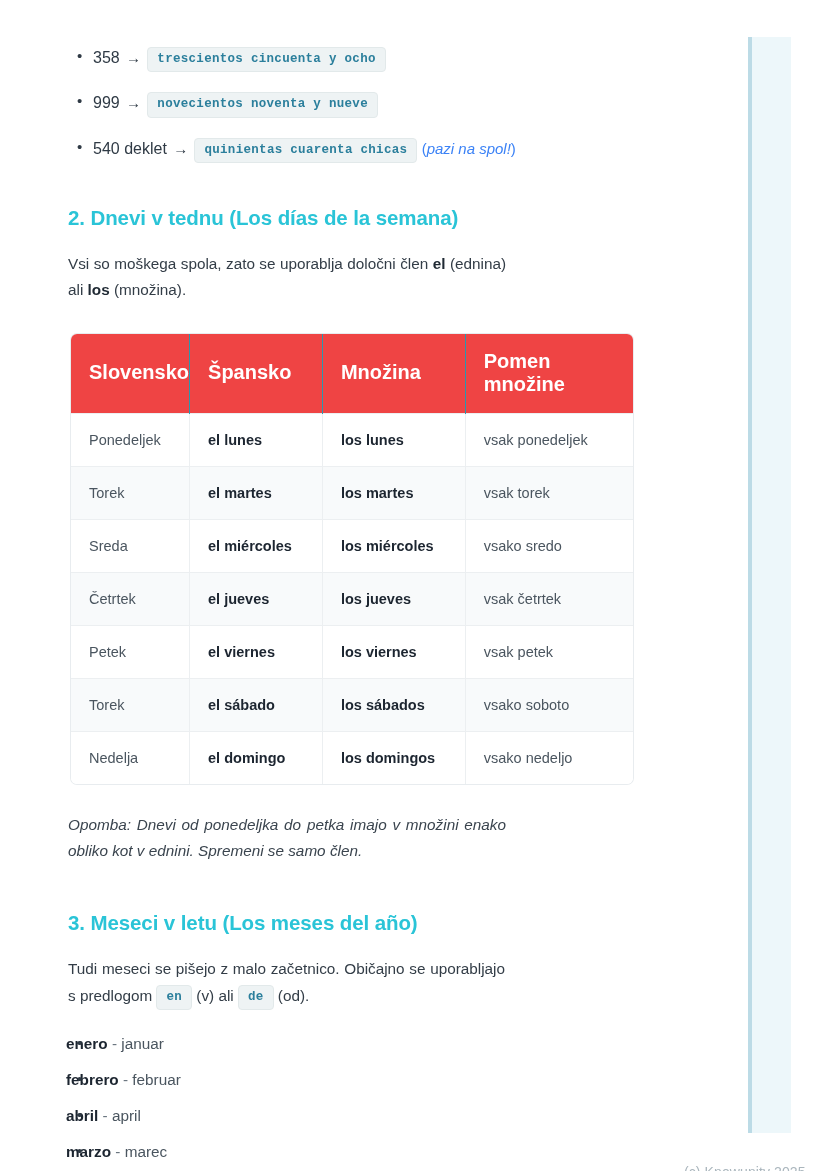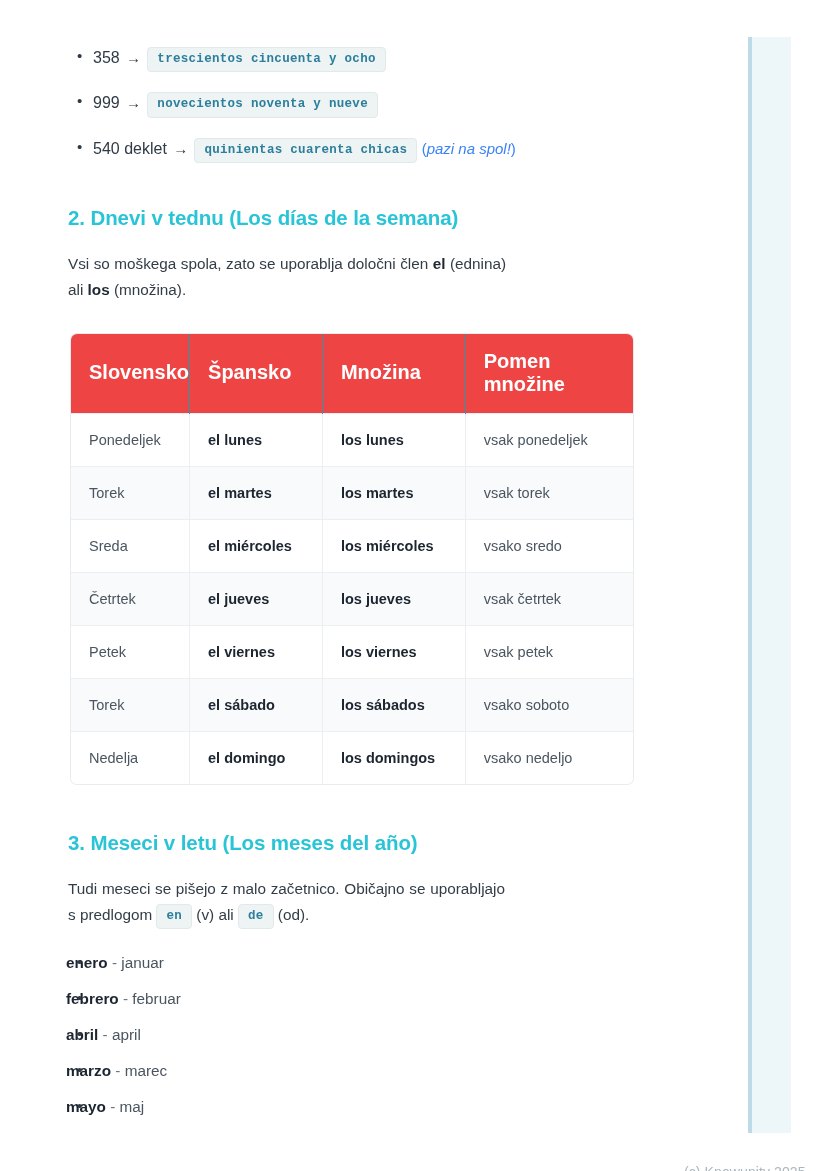--- a/index.html
+++ b/index.html
@@ -282,20 +282,21 @@
         <tr>
           <td>Nedelja</td>
           <td class="es">el domingo</td>
           <td class="es">los domingos</td>
           <td>vsako nedeljo</td>
         </tr>
       </tbody>
     </table>
   </div>
 
+  <p class="body-text" id="note-days">Opomba: Dnevi od ponedeljka do petka imajo v množini enako obliko kot v ednini. Spremeni se samo člen.</p>
 
   <h2 class="section-heading" id="heading-months">3. Meseci v letu (Los meses del año)</h2>
 
   <p class="body-text" id="intro-months"><span>Tudi meseci se pišejo z malo začetnico. Običajno se uporabljajo s predlogom </span><code class="chip">en</code><span> (v) ali </span><code class="chip">de</code><span> (od).</span></p>
 
   <ul class="months">
     <li>
       <span class="es-month">enero</span>
       <span class="dash">-</span>
       <span>januar</span>

